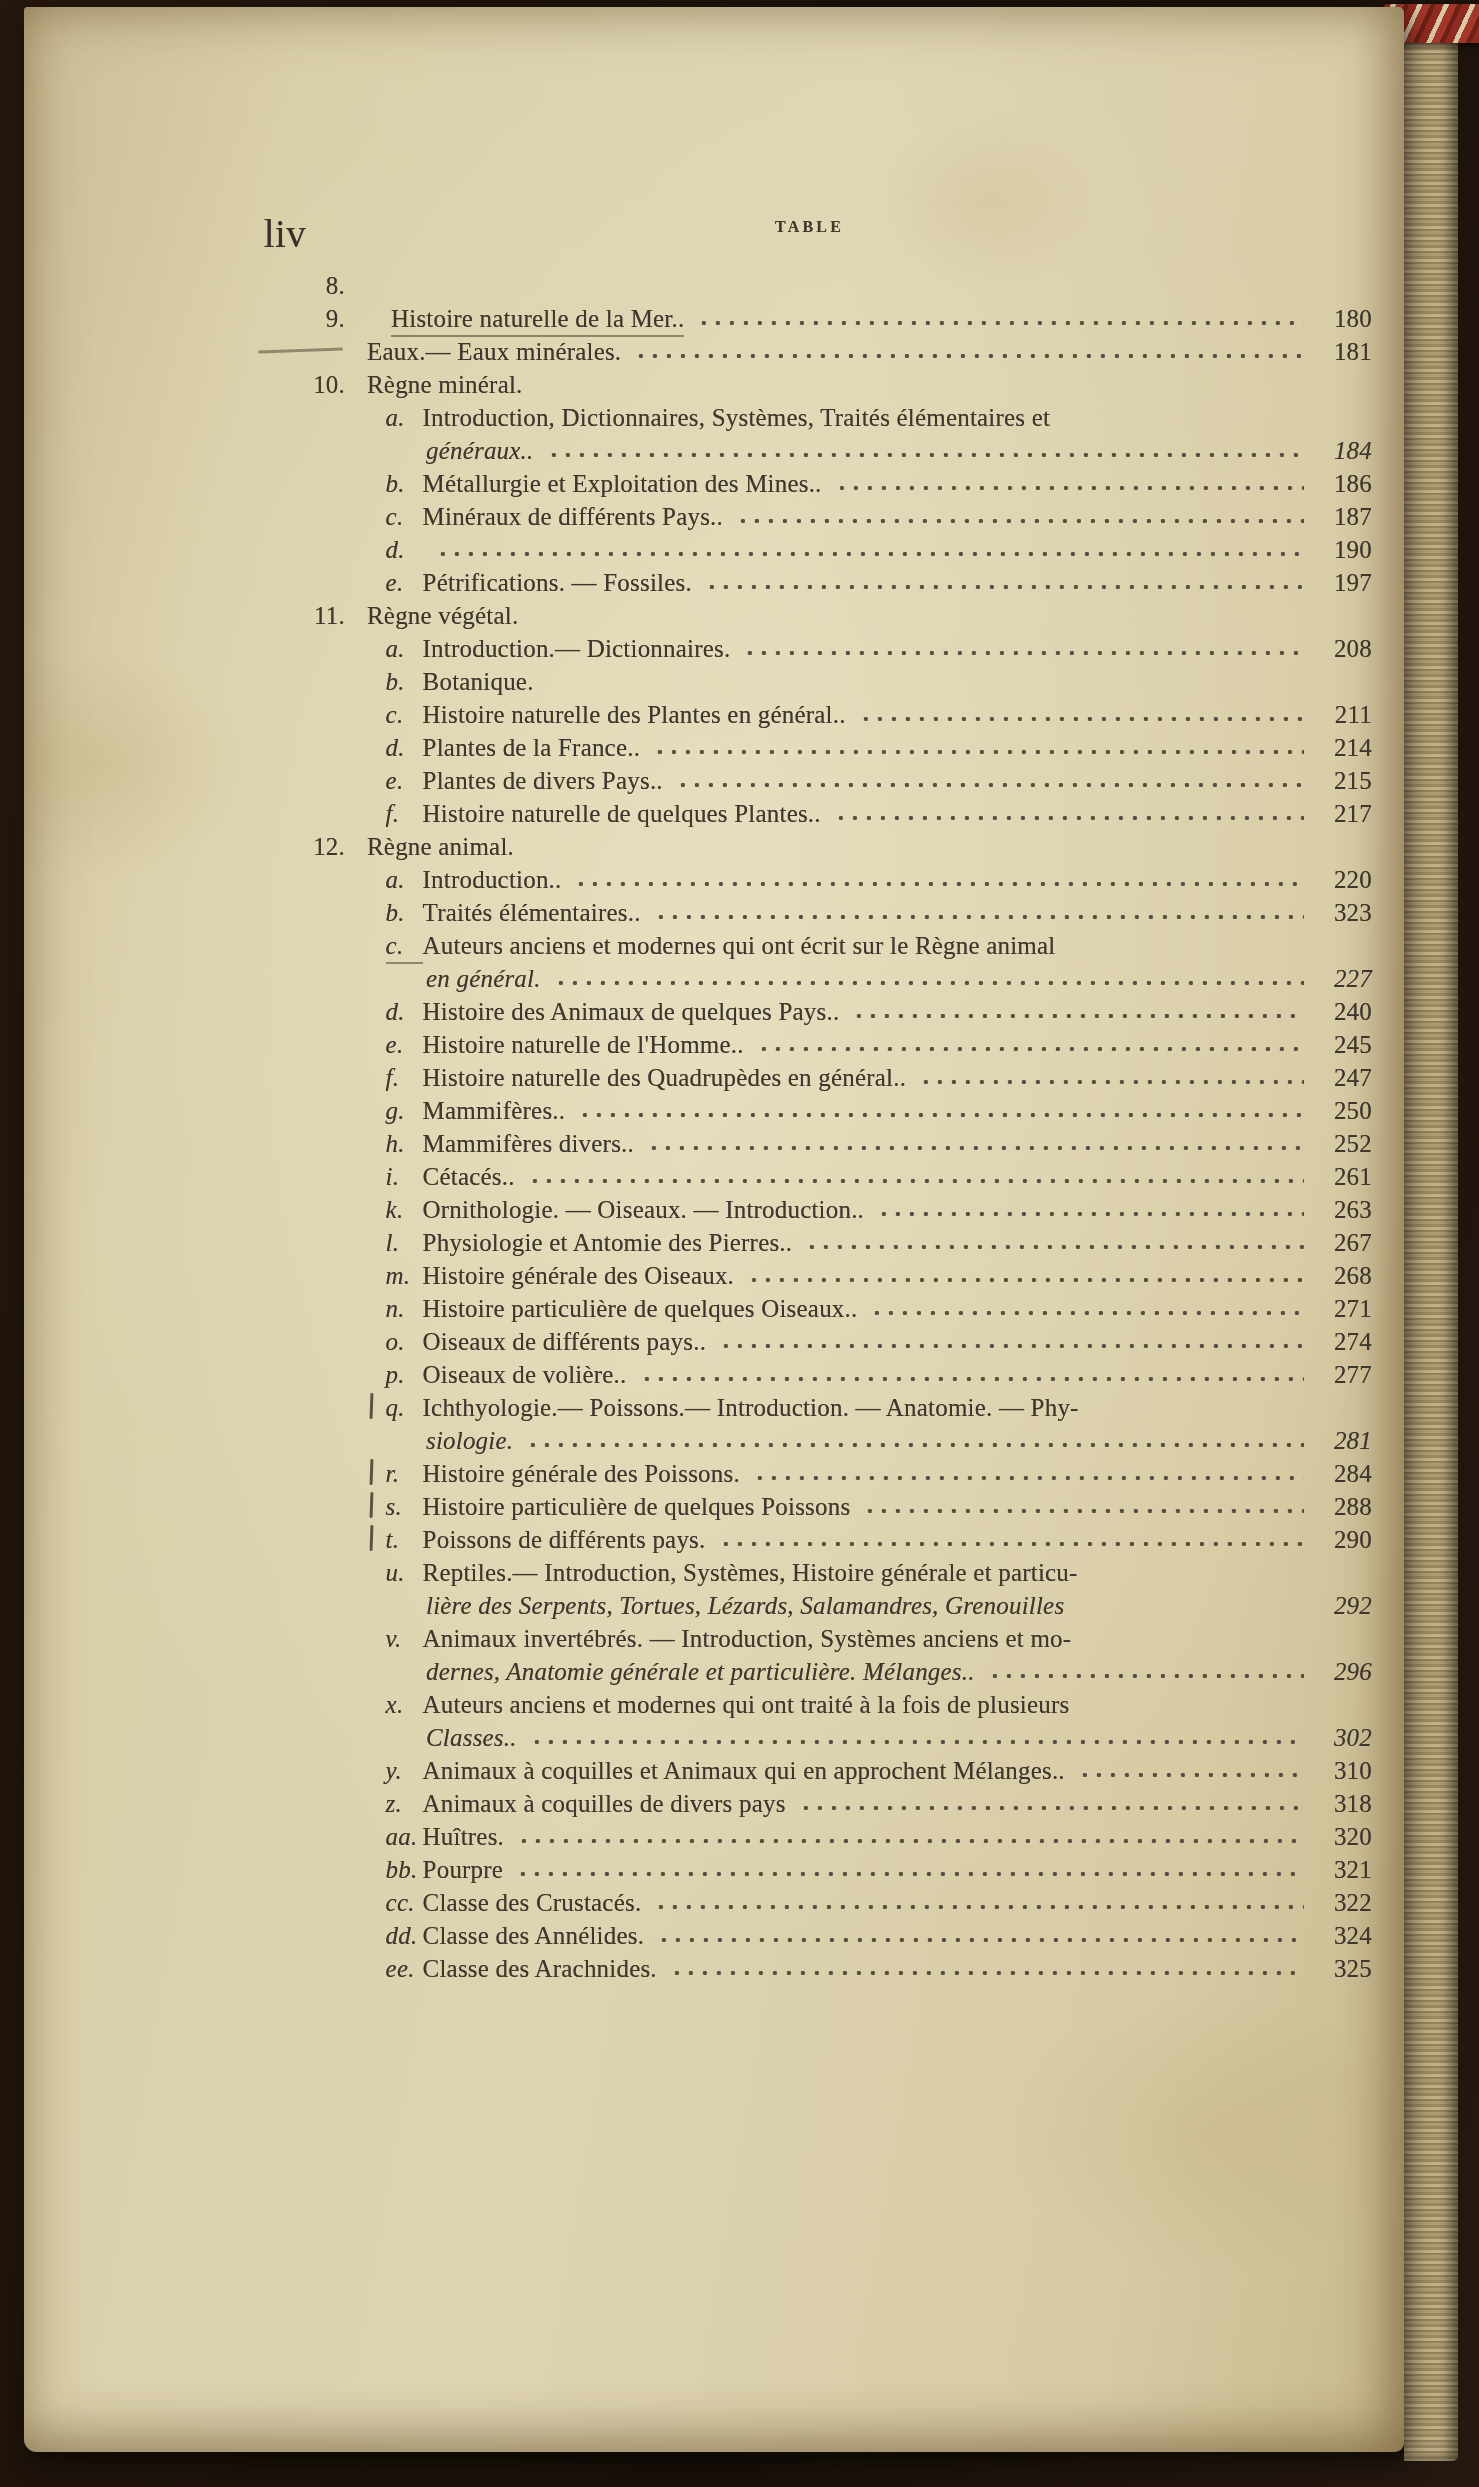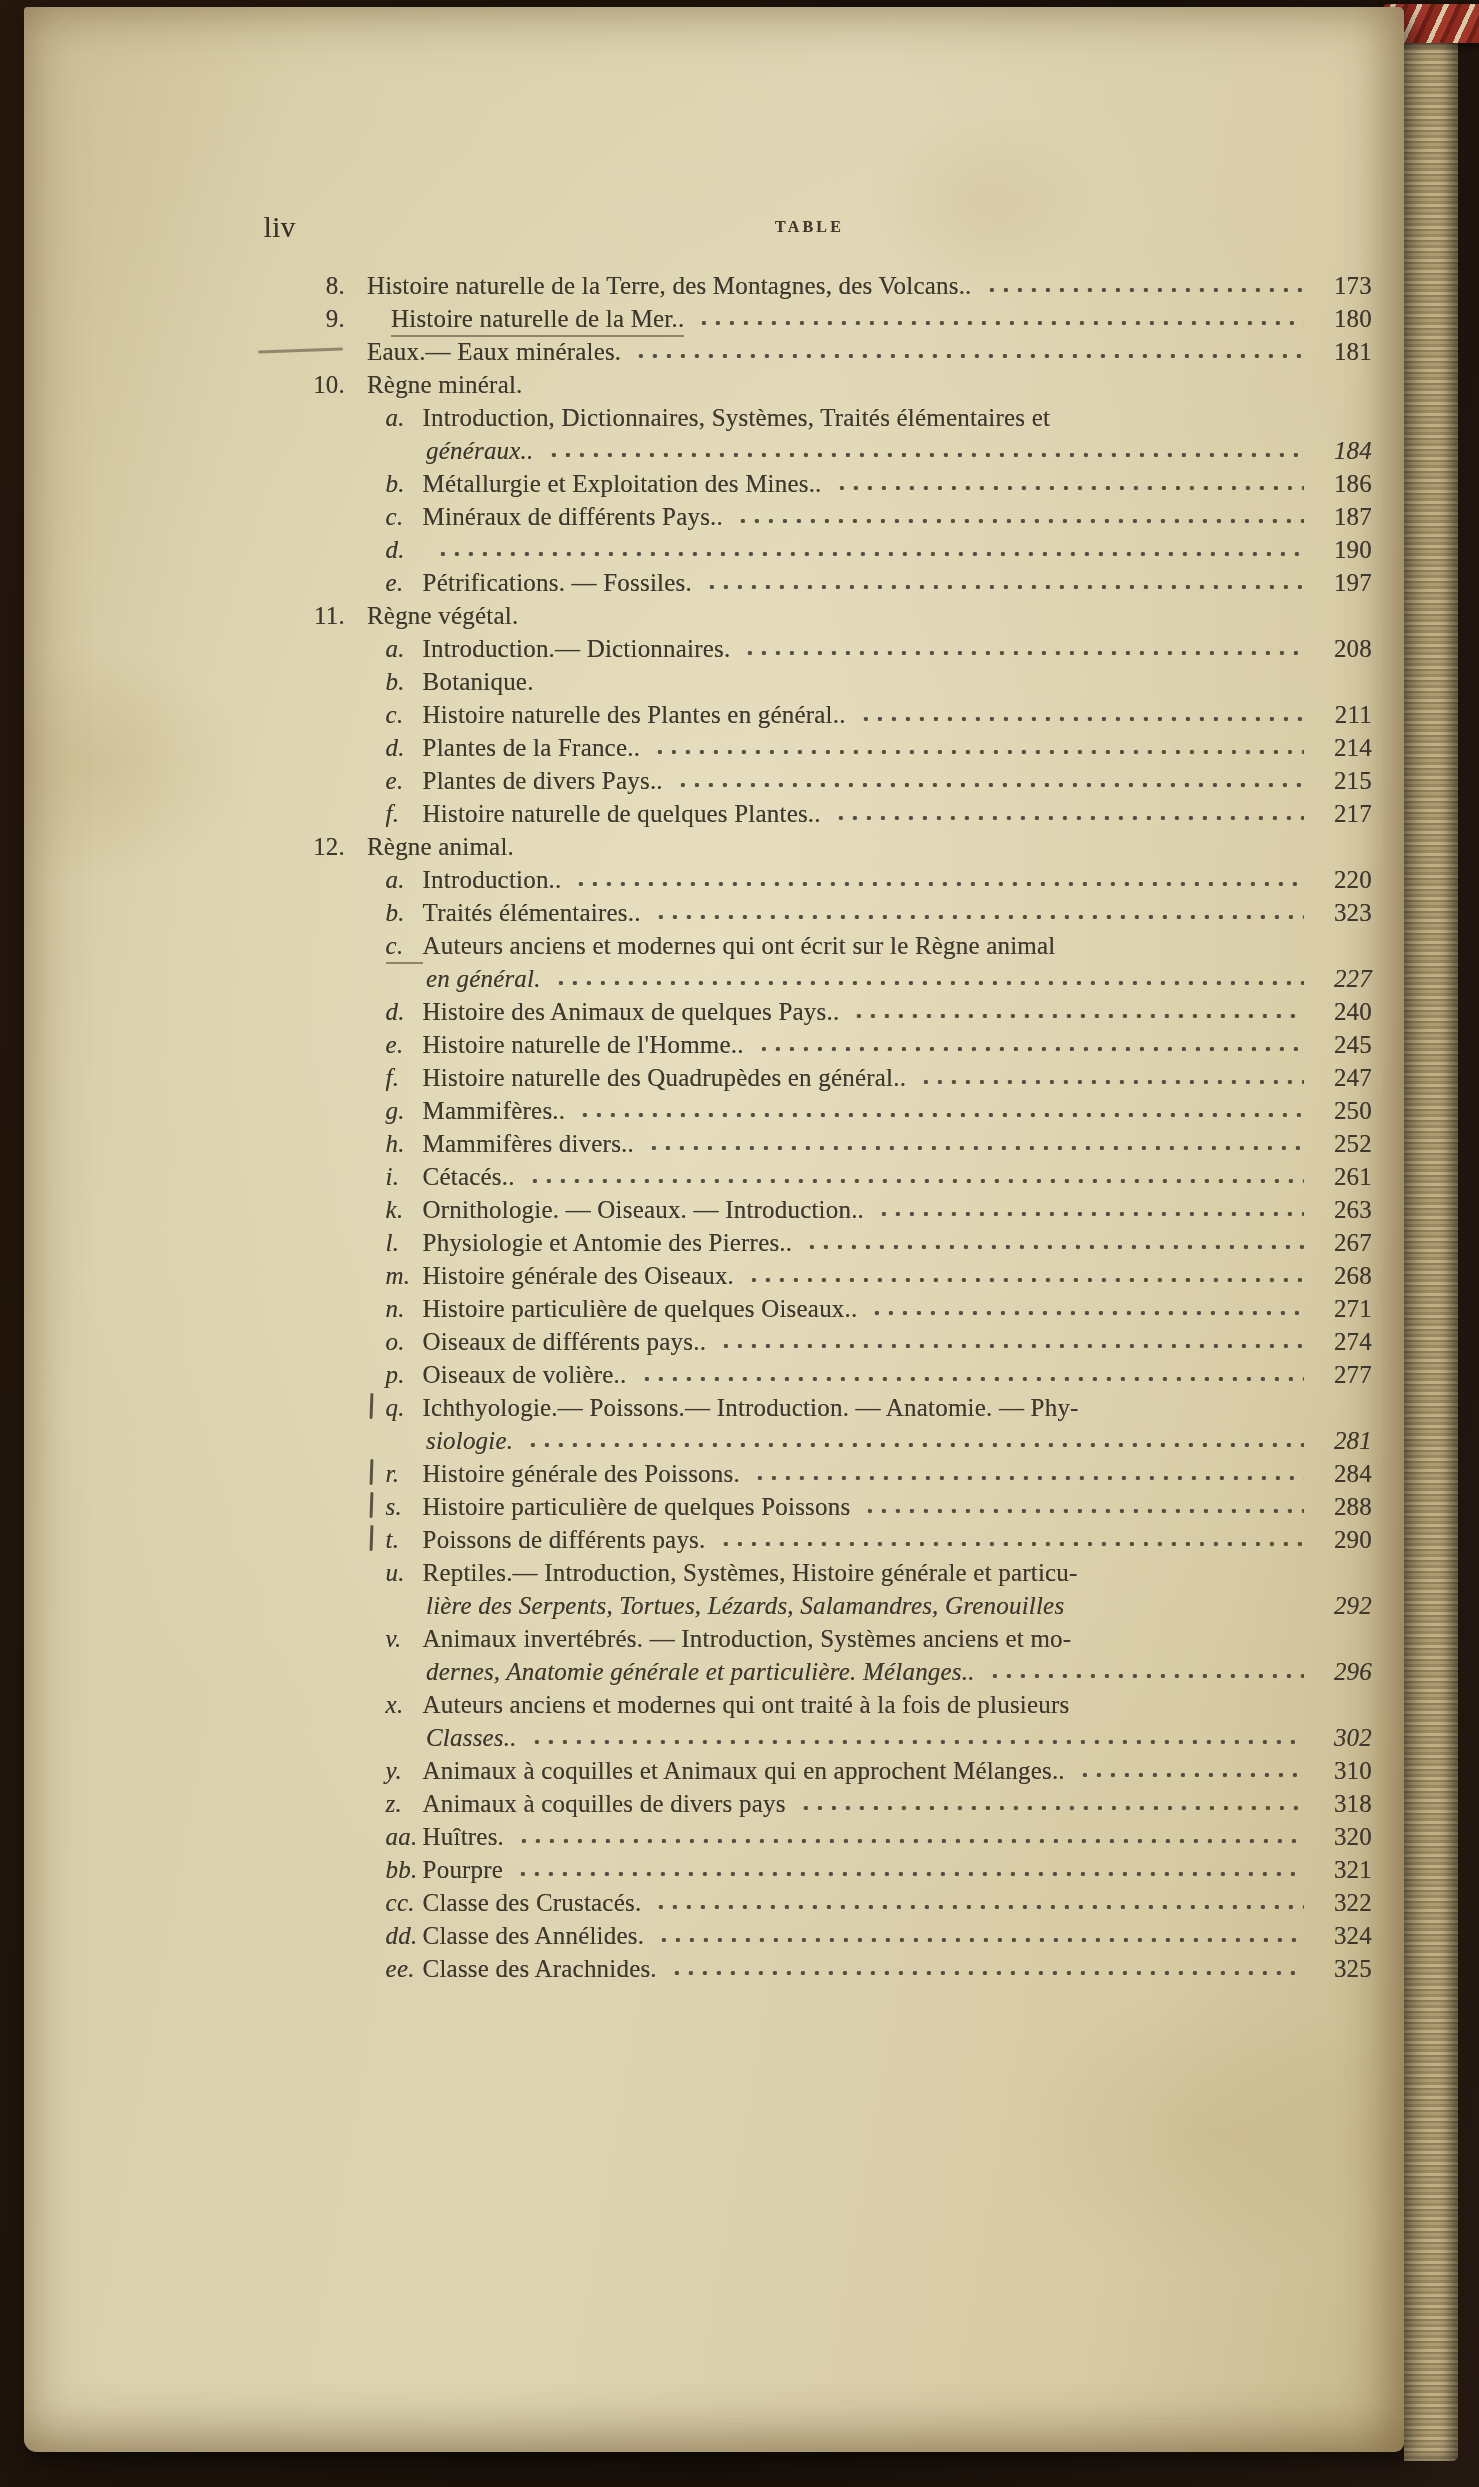--- a/index.html
+++ b/index.html
@@ -42,21 +42,21 @@
       inset -18.6px 0 43px rgba(95,70,32,.30),
       inset 0 -22px 46px rgba(95,70,32,.22),
       5.6px 9.3px 22px rgba(0,0,0,.55);
   }
   .text-block{
     position:absolute;left:223px;top:202px;width:1125px;
     color:#3e372d;
     text-shadow:0 0 0.6px rgba(60,50,40,.55);
   }
   .header-row{position:relative;height:43px;margin-bottom:16.7px;}
-  .folio{position:absolute;left:16.7px;top:1.9px;font-size:29px;letter-spacing:0.5px;color:#39322a;}
+  .folio{position:absolute;left:16.7px;top:1.9px;font-size:39px;letter-spacing:0.5px;color:#39322a;}
   .title{
     position:absolute;left:0;right:0;top:8.4px;text-align:center;
     font-size:16px;font-weight:bold;letter-spacing:3.2px;color:#433a2c;
   }
   .line{
     display:flex;align-items:baseline;height:33px;line-height:33px;
     font-size:25px;letter-spacing:0.2px;white-space:nowrap;position:relative;
   }
   .num{flex:0 0 98px;text-align:right;}
   .body{flex:1;display:flex;align-items:baseline;margin-left:22px;min-width:0;}
@@ -90,25 +90,20 @@
   <div class="headband"></div>
   <div class="page">
     <div class="text-block">
       <div class="header-row">
         <span class="folio">liv</span>
         <span class="title">TABLE</span>
       </div>
       <div>
           <div class="line">
             <span class="num">8.</span>
-            <span class="body">
-              <span class="text">Histoire naturelle de la Terre, des Montagnes, des Volcans..</span>
-              <span class="leader"></span>
-              <span class="pageno">173</span>
-            </span>
           </div>
           <div class="line">
             <span class="num">9.</span>
             <span class="body">
               <span class="text marked">Histoire naturelle de la Mer..</span>
               <span class="leader"></span>
               <span class="pageno">180</span>
             </span>
           </div>
           <div class="line dash-before">

